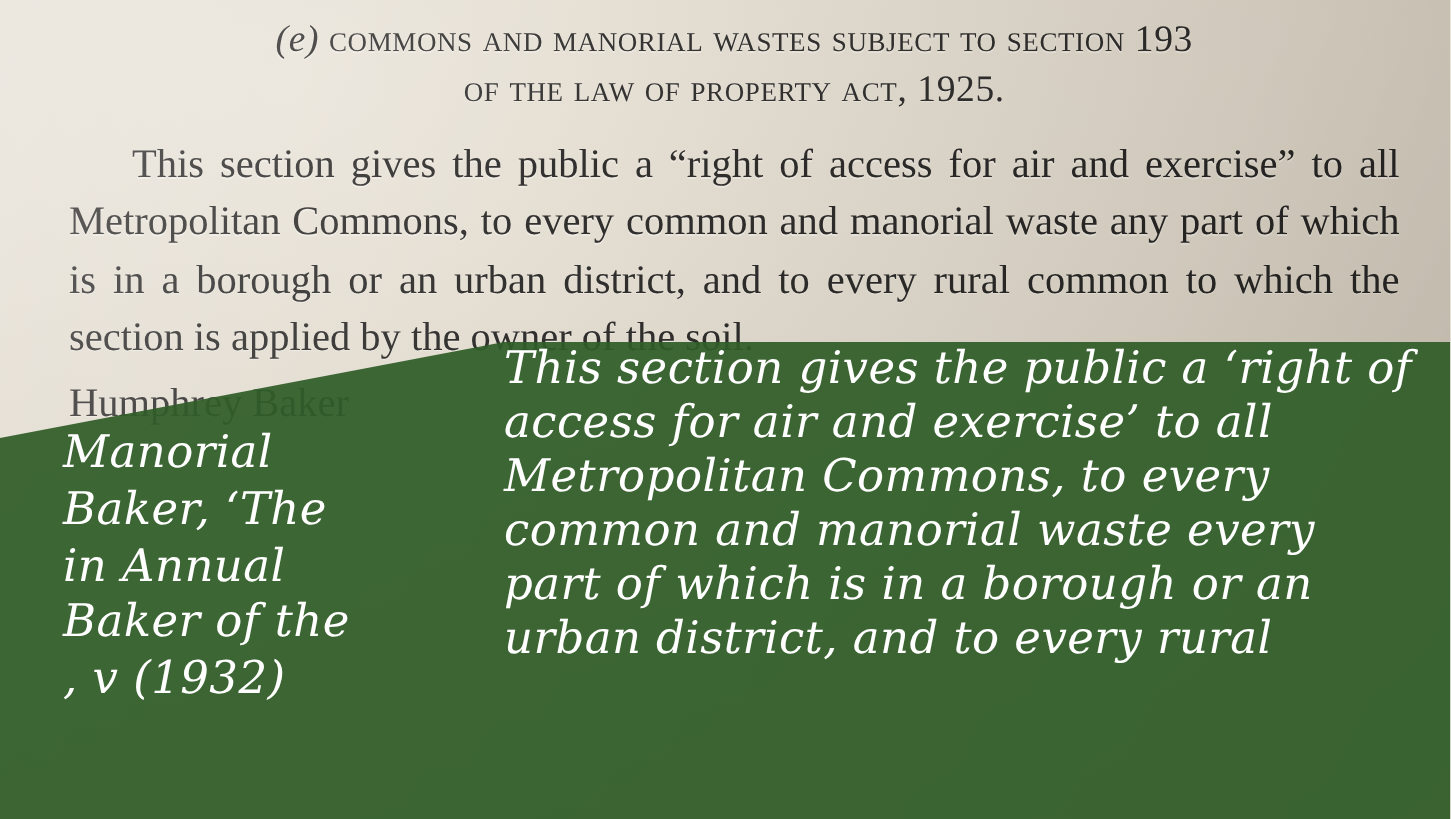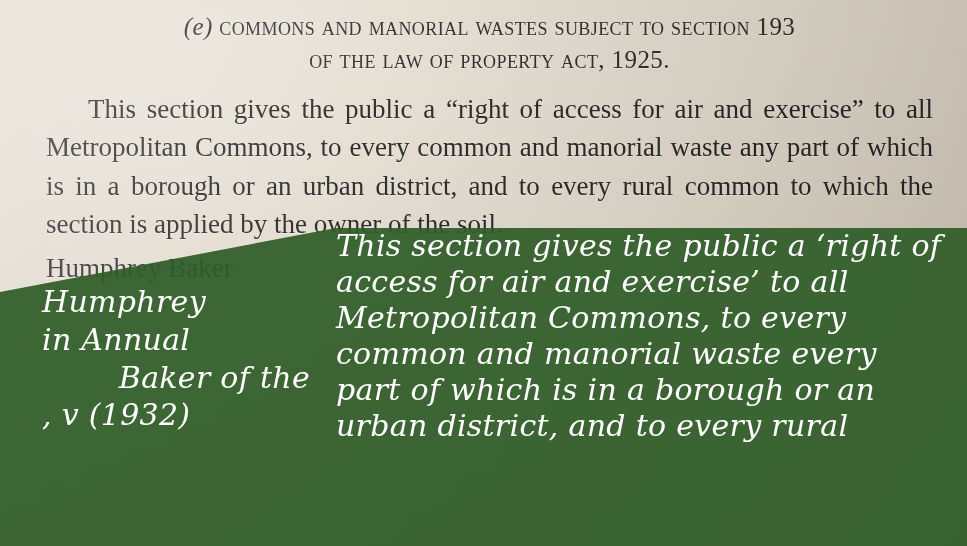--- a/index.html
+++ b/index.html
@@ -94,21 +94,21 @@
     font-style: italic;
     letter-spacing: 0.3px;
   }
   .caption-left {
     left: 42px;
     top: 283px;
     width: 268px;
     font-size: 30px;
     line-height: 1.26;
   }
-  .caption-left .ital { font-style: italic; text-align: right; }
+  .caption-left .ital { font-style: italic; }
   .caption-right {
     left: 336px;
     top: 218px;
     width: 610px;
     font-size: 30px;
     line-height: 1.20;
   }
   .caption-right .para2 { display: block; margin-top: 10px; }
 </style>
 </head>
@@ -130,21 +130,22 @@
     </div>
   </div>
 
   <div class="overlay">
     <svg class="overlay-shape" viewBox="0 0 967 546" preserveAspectRatio="none">
       <path d="M 336,228 L 967,228 L 967,546 L 0,546 L 0,292 Z" fill="#2f5d28" fill-opacity="0.93"></path>
     </svg>
   </div>
 
   <div class="hand caption-left">
-    <div>Humphrey</div>
+    <div>Manorial</div>
+    <div>Baker, ‘The</div>
     <div>
       <span>in </span><span class="ital">Annual</span>
     </div>
     <div class="ital">Baker of the</div>
     <div>
       <span class="ital"></span><span>, v (1932)</span>
     </div>
   </div>
 
   <div class="hand caption-right">

